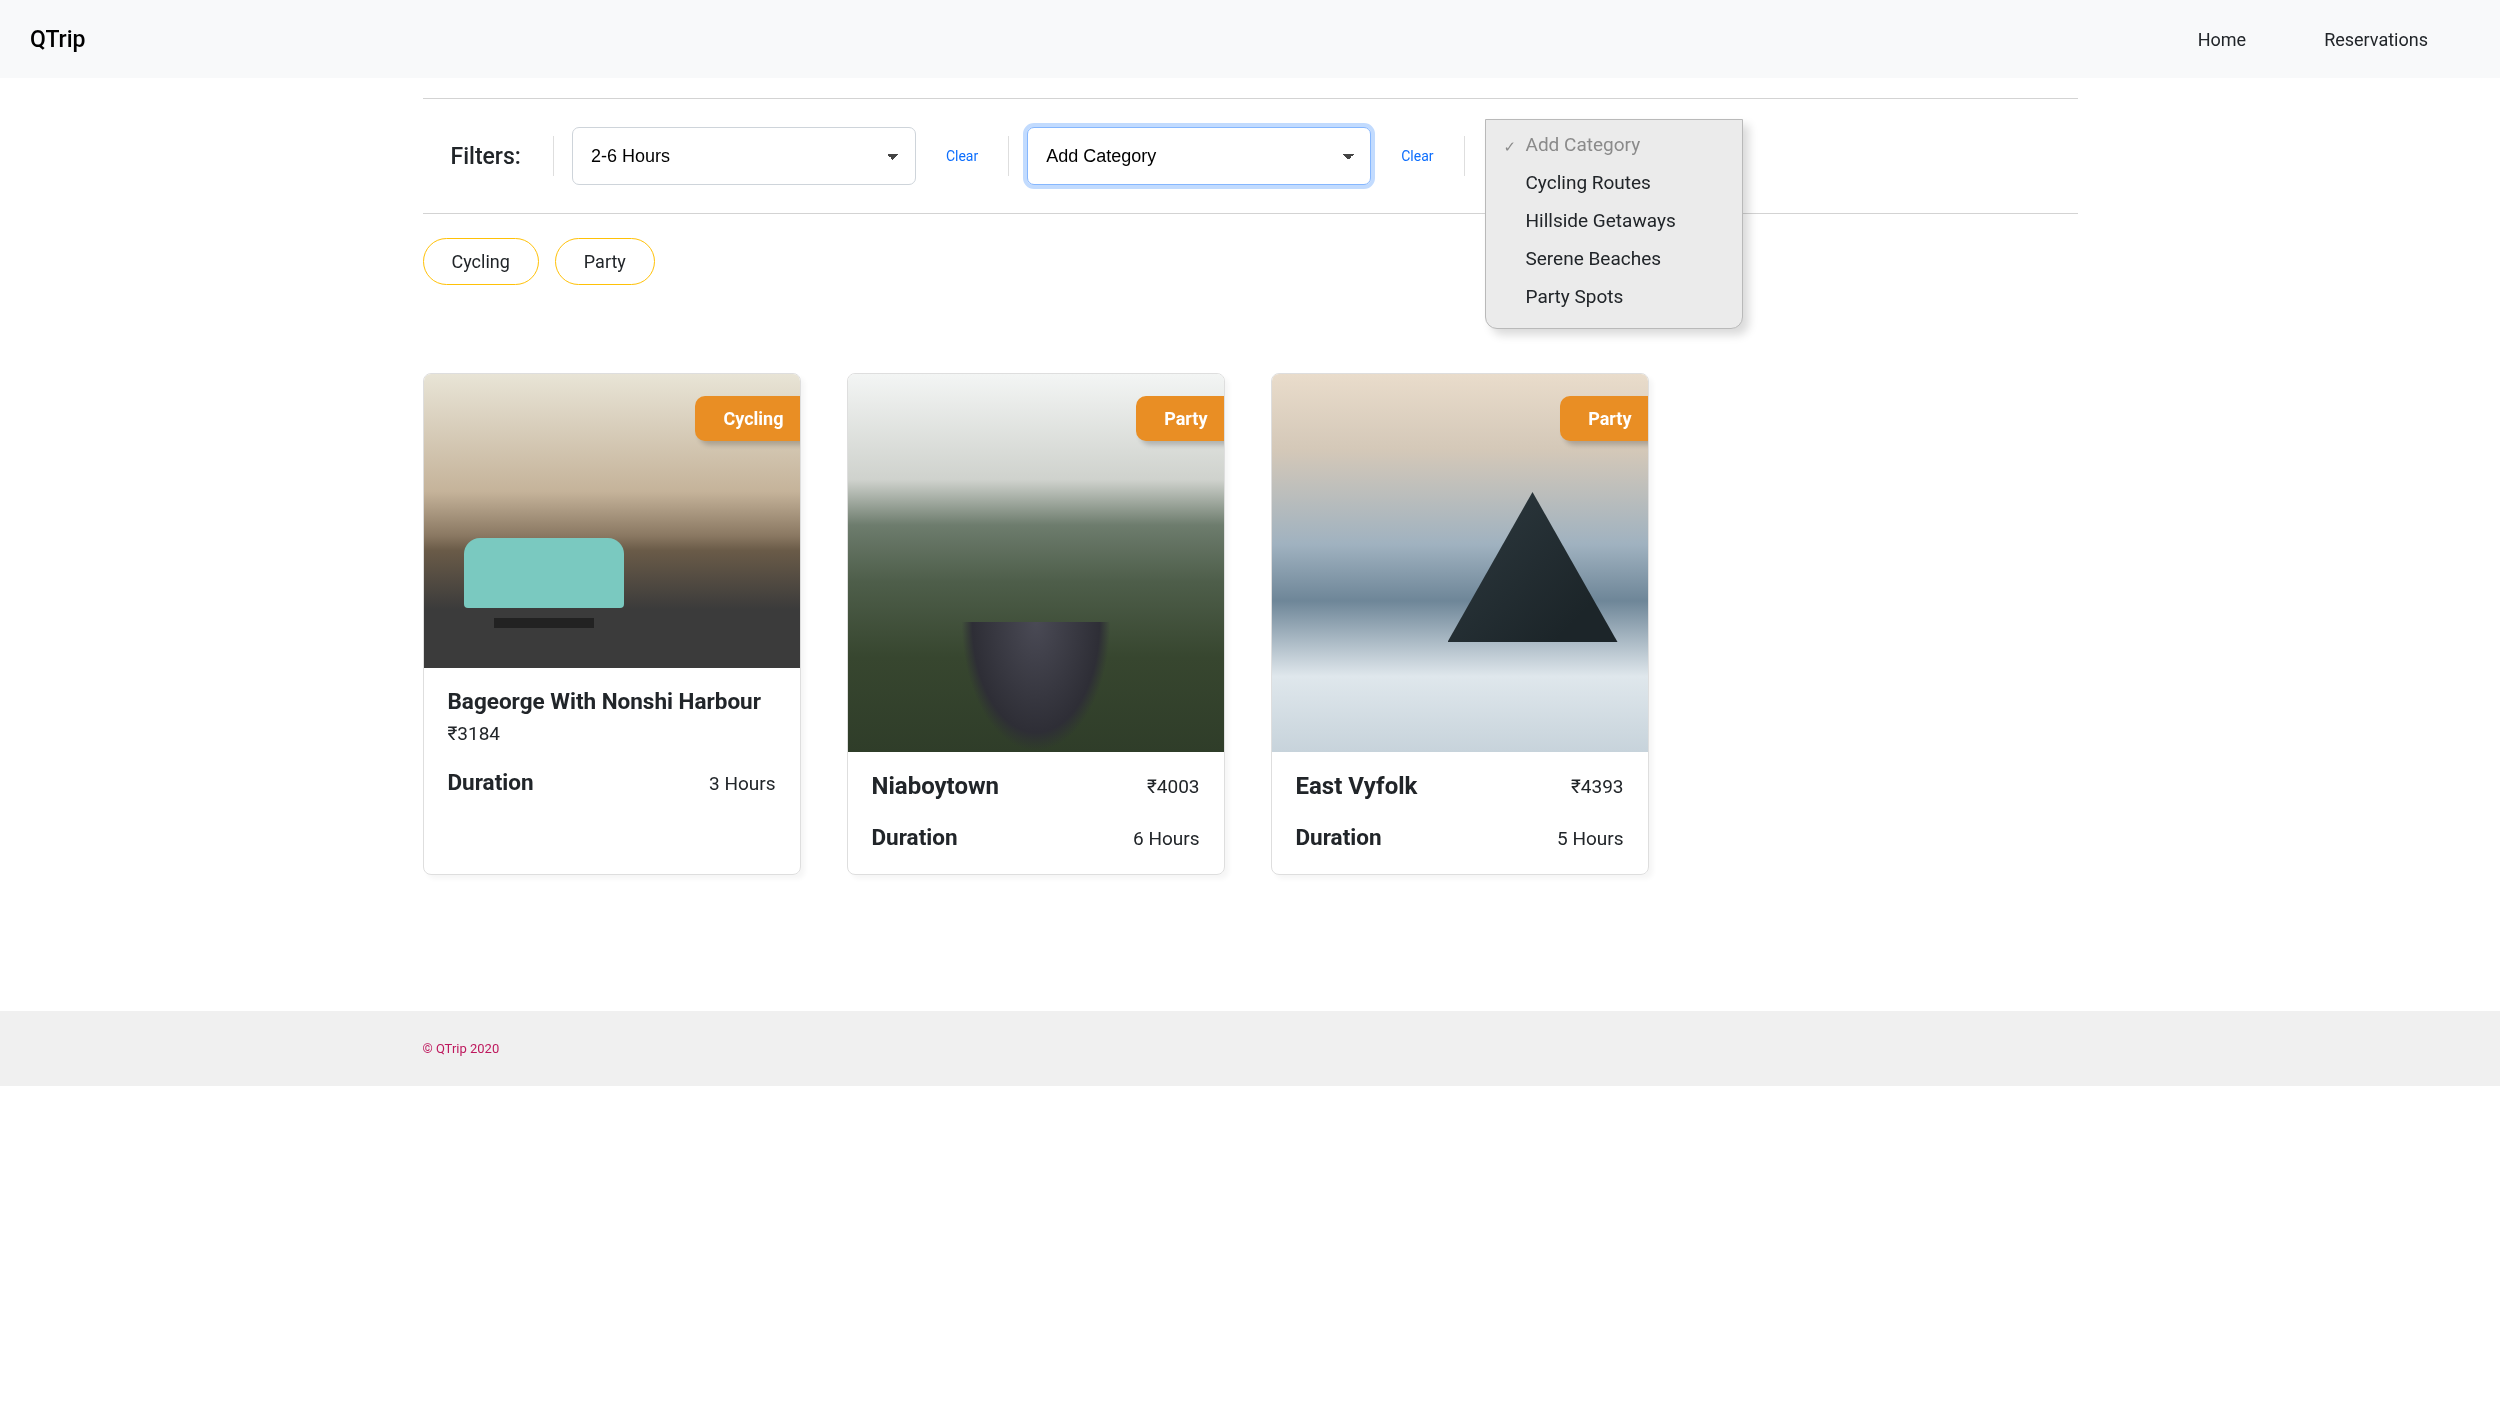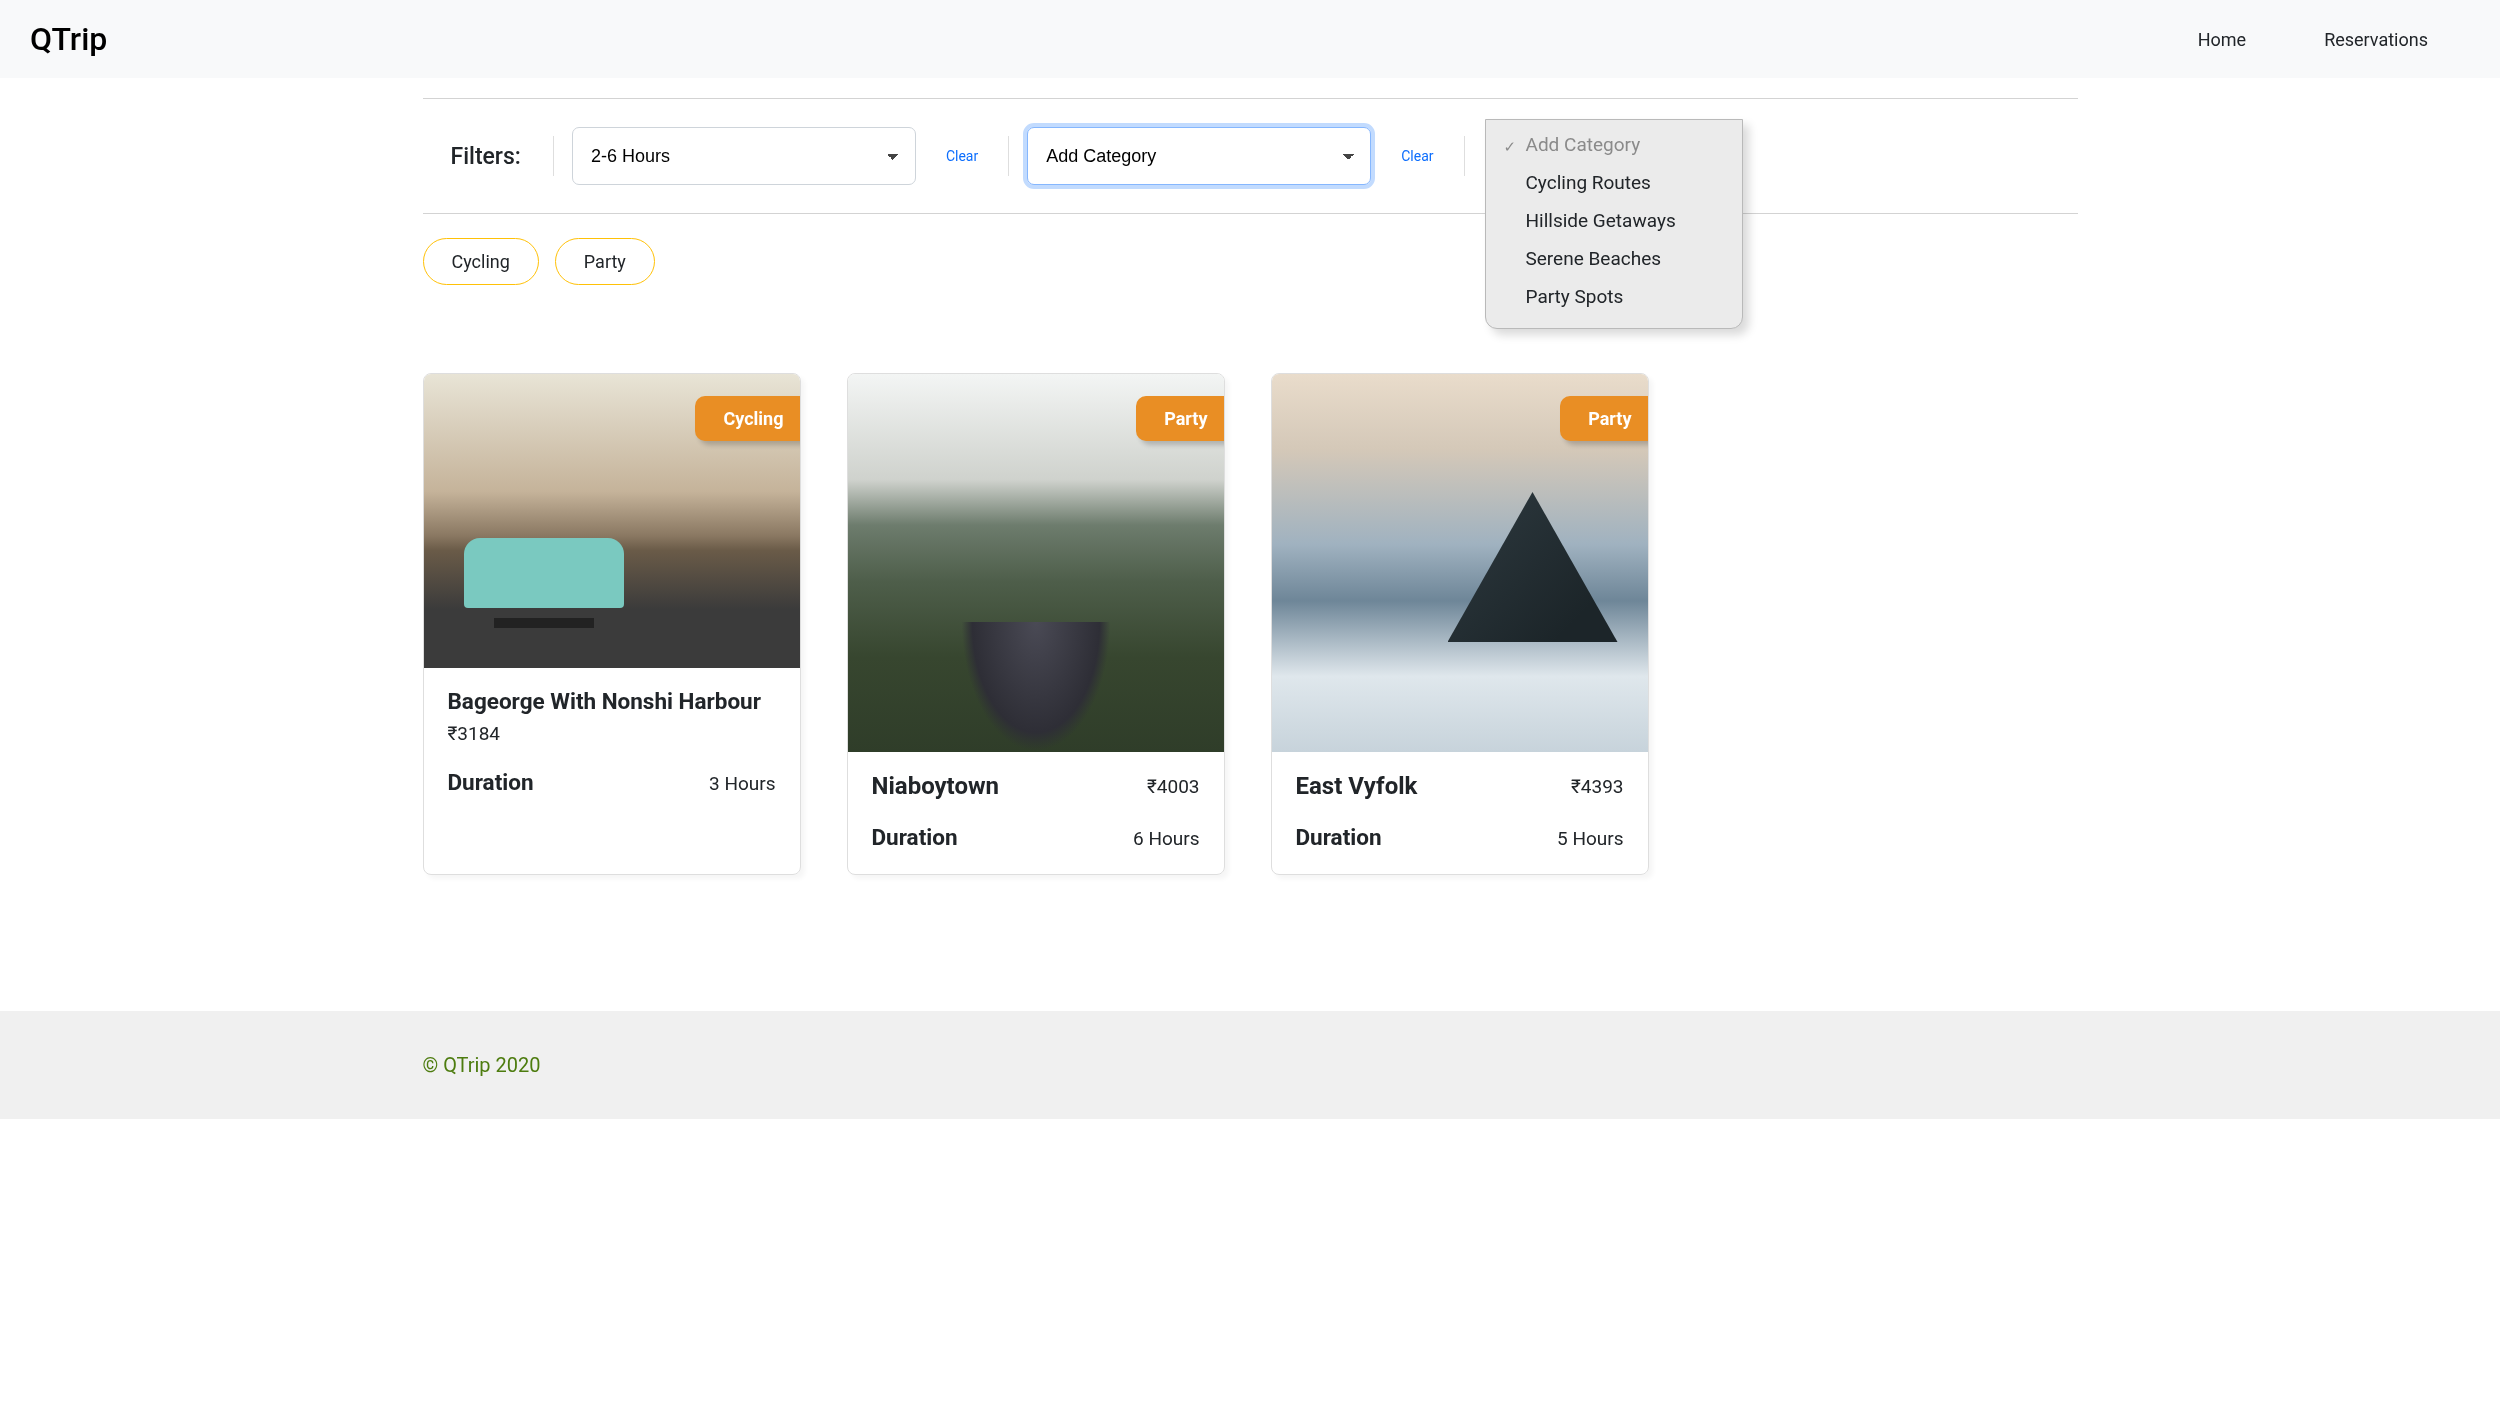--- a/index.html
+++ b/index.html
@@ -1,19 +1,19 @@
 <!DOCTYPE html>
 <html lang="en"><head>
 <meta charset="utf-8">
 <style>
   * { box-sizing: border-box; margin: 0; padding: 0; }
   body { font-family: -apple-system, BlinkMacSystemFont, "Segoe UI", Roboto, Helvetica, Arial, sans-serif; background: #fff; color: #212529; }
 
   .navbar { background: #f8f9fa; height: 78px; display: flex; align-items: center; justify-content: space-between; padding: 0 72px 0 30px; }
-  .brand { font-size: 32px; font-weight: 500; color: #000; }
+  .brand { font-size: 23px; font-weight: 500; color: #000; }
   .nav-links { display: flex; gap: 78px; }
   .nav-link { font-size: 18px; color: #212529; text-decoration: none; cursor: pointer; }
 
   .container { max-width: 1660px; margin: 0 auto; padding: 0 422px; }
   @media (max-width: 2500px) { .container { padding: 0 0; width: 1655px; } }
 
   .page-head { padding-top: 132px; }
   .page-title { font-size: 58px; font-weight: 500; margin-bottom: 14px; }
   .page-sub { font-size: 26px; font-weight: 400; }
 
@@ -50,21 +50,21 @@
   .card-duration-val { font-size: 19px; }
 
   .card2 .card-title, .card3 .card-title { font-size: 24px; }
   .card2 .card-price, .card3 .card-price { font-size: 19px; }
 
   
   .title-price-row { display: flex; justify-content: space-between; align-items: center; margin-bottom: 24px; }
   .title-price-row .card-title { margin: 0; }
 
   footer { background: #f0f0f0; margin-top: 136px; padding: 30px 0; }
-  .footer-inner { width: 1655px; margin: 12px auto; color: #4d7c0f; font-size: 20px; }
+  .footer-inner { width: 1655px; margin: 0 auto; color: #be185d; font-size: 13px; }
 
   
   .img1 { background: linear-gradient(180deg,#e8e4d6 0%,#c5b39a 40%,#8a7862 55%,#6a5b48 60%,#3b3b3b 80%,#3b3b3b 100%); position: relative; }
   .img1::after { content:""; position:absolute; left:40px; bottom:60px; width:160px; height:70px; background:#7ac9c0; border-radius:16px 16px 4px 4px; box-shadow: 0 50px 0 -30px #222; }
   .img2 { background: linear-gradient(180deg,#f3f5f4 0%,#cfd2cd 28%,#6d7c6d 40%,#4e5e4a 55%,#37462f 75%,#2f3d29 100%); position:relative; }
   .img2::after { content:""; position:absolute; left:50%; bottom:0; transform:translateX(-50%); width:150px; height:130px; background: radial-gradient(ellipse at top,#4a4a55 0%,#2e2e36 60%,transparent 70%); }
   .img3 { background: linear-gradient(180deg,#e9dccb 0%,#d4c8b8 20%,#a0b2c0 45%,#6e8698 60%,#dfe7ec 80%,#c7d3db 100%); position:relative; }
   .img3::after { content:""; position:absolute; right:30px; bottom:110px; width:170px; height:150px; background: linear-gradient(135deg,#2e3a40 0%,#1c2529 80%); clip-path: polygon(50% 0, 100% 100%, 0 100%); }
 </style>
 </head>

